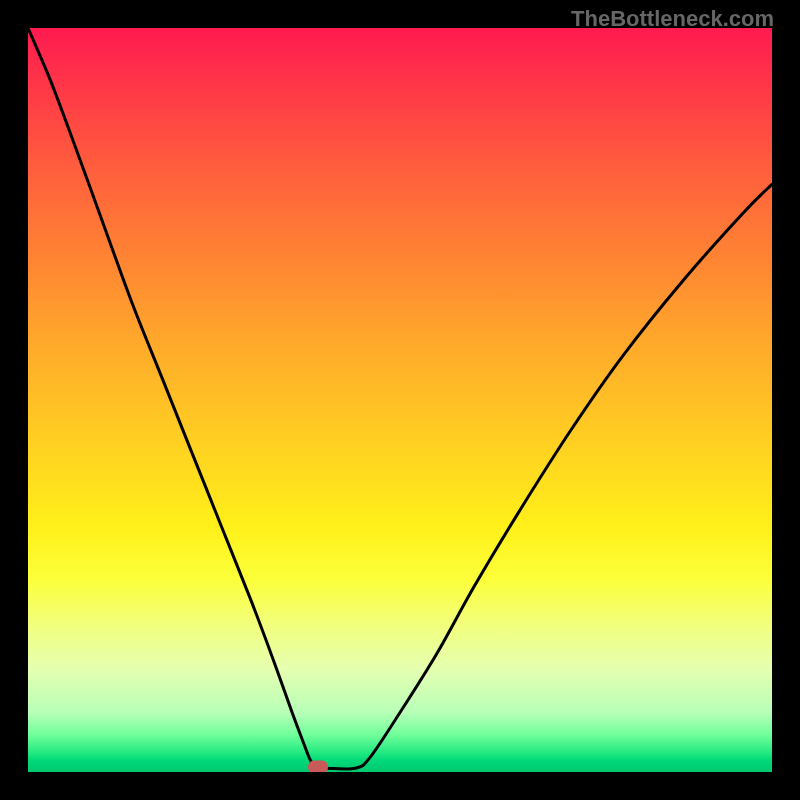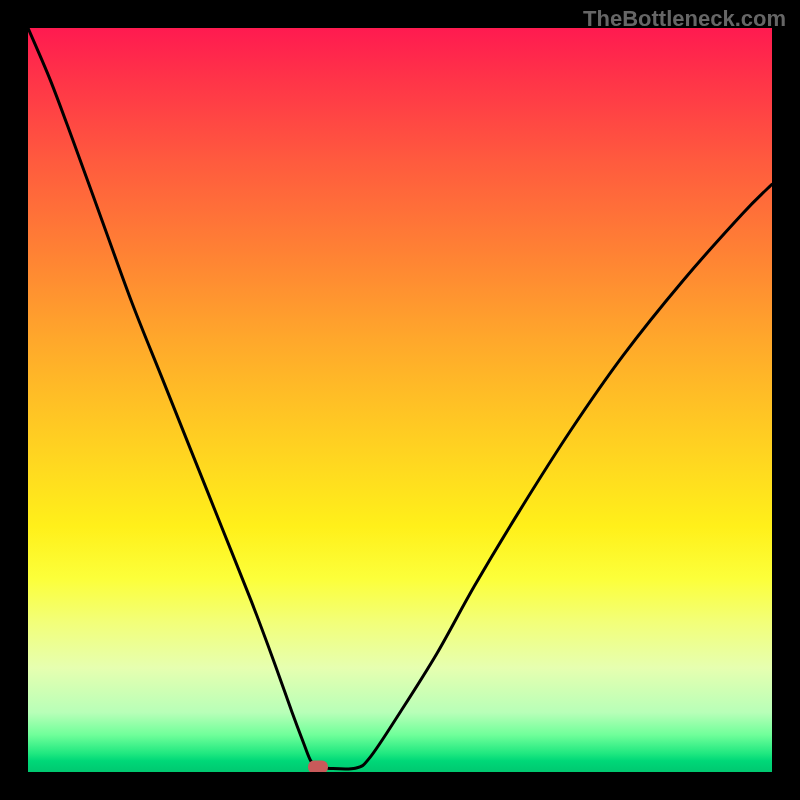--- a/index.html
+++ b/index.html
@@ -7,21 +7,21 @@
     padding: 0;
     width: 800px;
     height: 800px;
     background: #000;
     position: relative;
     font-family: Arial, sans-serif;
   }
   .watermark {
     position: absolute;
     top: 6px;
-    right: 14px;
+    right: 26px;
     color: #666;
     font-size: 22px;
     font-weight: bold;
     z-index: 10;
   }
   .plot-area {
     position: absolute;
     left: 28px;
     top: 28px;
     width: 744px;

